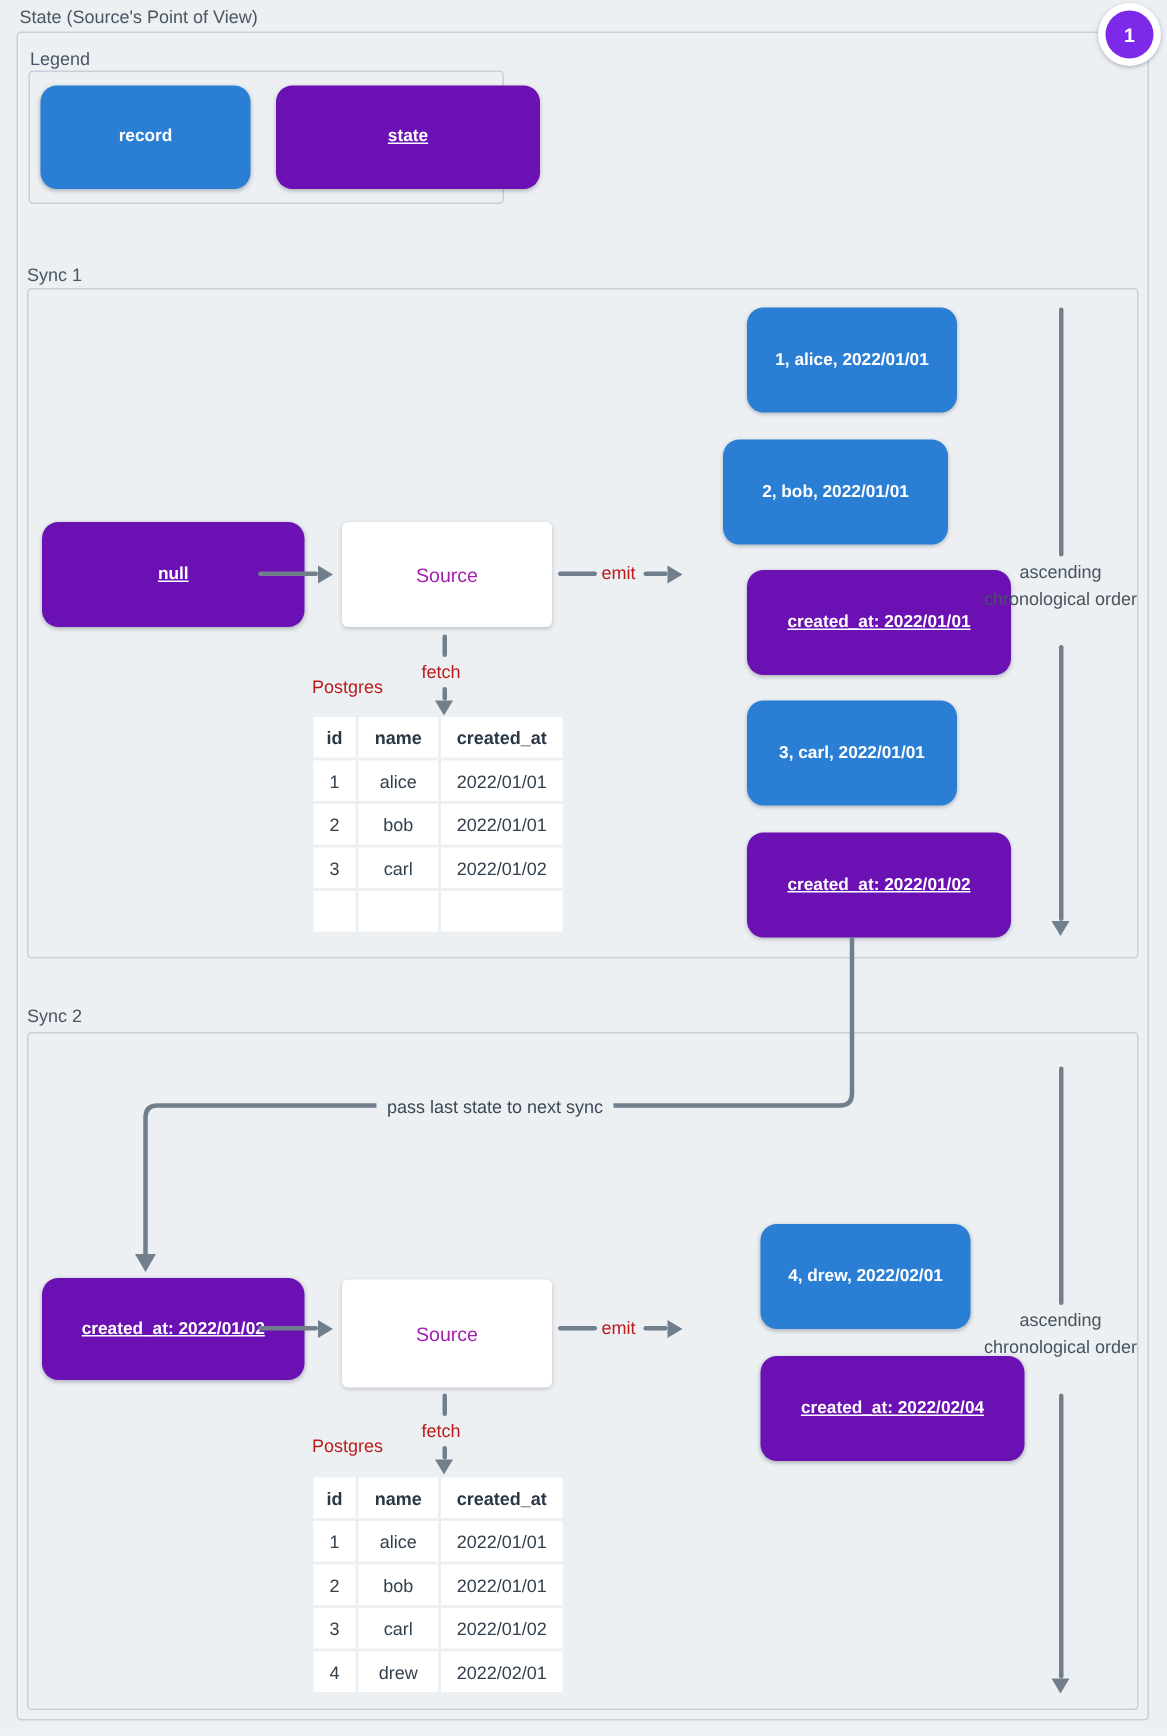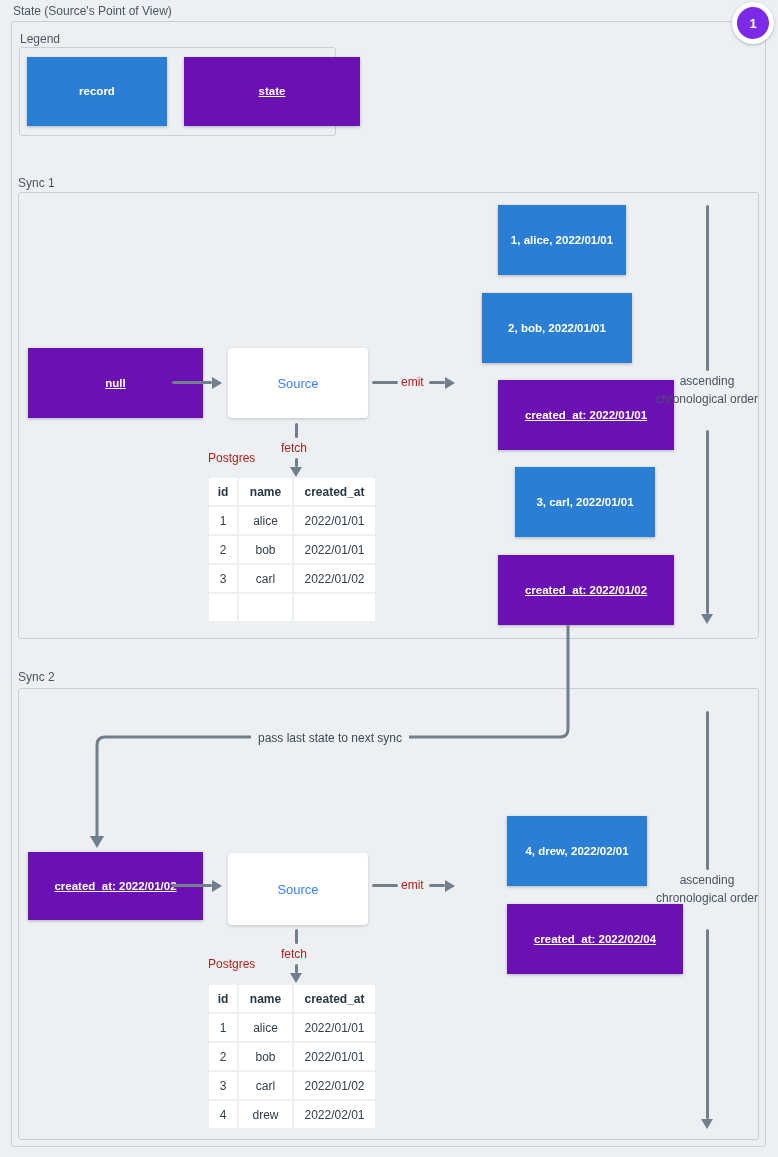--- a/index.html
+++ b/index.html
@@ -4,28 +4,28 @@
 <style>
   html,body{margin:0;padding:0;}
   .canvas{
     position:relative;width:778px;height:1157px;background:#edf0f3;
     font-family:"Liberation Sans",sans-serif;overflow:hidden;color:#47545f;
   }
   .panel{position:absolute;border:1px solid #c7d0da;border-radius:3px;}
   .plabel{position:absolute;font-size:12px;color:#4a5663;}
   .node{
     position:absolute;display:flex;align-items:center;justify-content:center;
-    text-align:left;border-radius:0;color:#fff;font-size:11.5px;font-weight:700;
+    text-align:left;border-radius:11px;color:#fff;font-size:11.5px;font-weight:700;
     box-shadow:0 1px 3px rgba(55,65,80,.35);line-height:1.75;
   }
   .record{background:#2a7fd4;white-space:nowrap;}
   .state{background:#6b10b3;padding:0 18px;text-decoration:underline;}
   .source{
     position:absolute;display:flex;align-items:center;justify-content:center;
-    background:#fff;border-radius:4px;color:#3b82f6;font-size:13px;
+    background:#fff;border-radius:4px;color:#a21caf;font-size:13px;
     box-shadow:0 1px 3px rgba(55,65,80,.25);
   }
   .hline{position:absolute;height:3px;background:#717e8c;border-radius:2px;}
   .vline{position:absolute;width:3px;background:#717e8c;border-radius:2px;}
   .arr-r{position:absolute;width:0;height:0;border-top:6px solid transparent;border-bottom:6px solid transparent;border-left:10px solid #717e8c;}
   .arr-d{position:absolute;width:0;height:0;border-left:6px solid transparent;border-right:6px solid transparent;border-top:10px solid #717e8c;}
   .small-label{position:absolute;font-size:12px;color:#b91c1c;}
   .dtable{position:absolute;display:grid;grid-template-columns:28px 53px 81px;gap:2px;font-size:12px;color:#33404d;}
   .dtable .cell{background:#fff;height:27px;display:flex;align-items:center;justify-content:center;}
   .dtable .head{font-weight:700;color:#2a3744;}
@@ -94,24 +94,24 @@
     <div class="cell">bob</div>
     <div class="cell">2022/01/01</div>
     <div class="cell">3</div>
     <div class="cell">carl</div>
     <div class="cell">2022/01/02</div>
     <div class="cell"></div>
     <div class="cell"></div>
     <div class="cell"></div>
   </div>
 
-  <div class="node record" style="left:498px;top:205px;width:128px;height:70px;">1, alice, 2022/01/01</div>
+  <div class="node record" style="left:498px;top:205px;width:140px;height:70px;">1, alice, 2022/01/01</div>
   <div class="node record" style="left:482px;top:293px;width:150px;height:70px;">2, bob, 2022/01/01</div>
   <div class="node state" style="left:498px;top:380px;width:140px;height:70px;">created_at: 2022/01/01</div>
-  <div class="node record" style="left:498px;top:467px;width:140px;height:70px;margin-left:17px;">3, carl, 2022/01/01</div>
+  <div class="node record" style="left:498px;top:467px;width:140px;height:70px;">3, carl, 2022/01/01</div>
   <div class="node state" style="left:498px;top:555px;width:140px;height:70px;">created_at: 2022/01/02</div>
 
   <div class="vline" style="left:706px;top:205px;height:166px;"></div>
   <div class="order-note" style="left:652px;top:372px;">ascending chronological order</div>
   <div class="vline" style="left:706px;top:430px;height:184px;"></div>
   <div class="arr-d" style="left:701px;top:614px;"></div>
 
   <svg class="overlay" width="778" height="1157">
     <path d="M 568 625 L 568 729 Q 568 737 560 737 L 105 737 Q 97 737 97 745 L 97 837" fill="none" stroke="#717e8c" stroke-width="3"></path>
     <polygon points="97,848 90,836 104,836" fill="#717e8c"></polygon>

